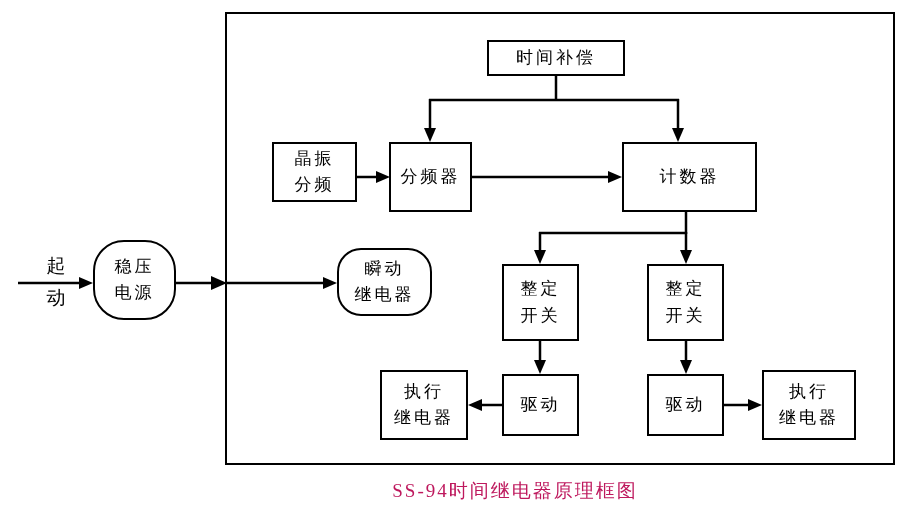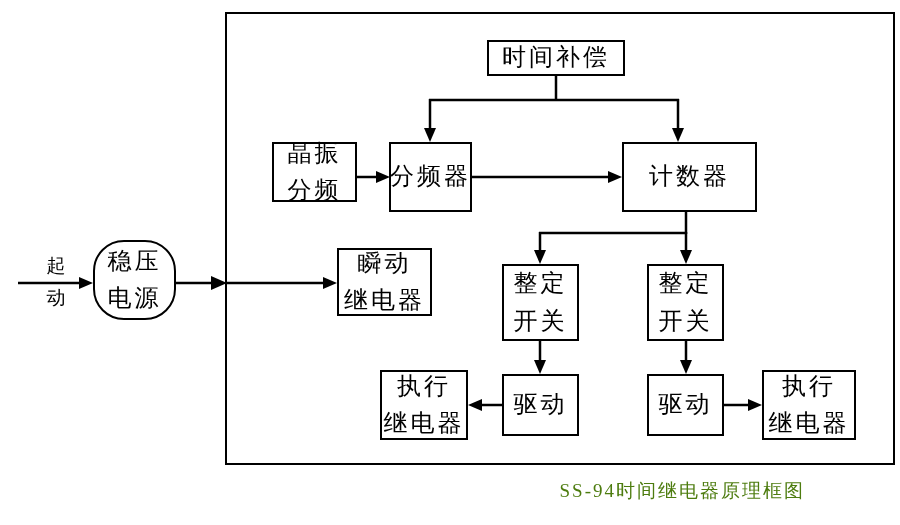--- a/index.html
+++ b/index.html
@@ -33,21 +33,21 @@
   }
   .box {
     position: absolute;
     box-sizing: border-box;
     border: 2px solid #000000;
     background: #ffffff;
     display: flex;
     flex-direction: column;
     align-items: center;
     justify-content: center;
-    font-size: 24px;
+    font-size: 17px;
     color: #000000;
     letter-spacing: 3px;
     line-height: 1.55;
     text-align: center;
   }
   .box span { display: block; white-space: nowrap; }
   .start-label {
     position: absolute;
     left: 38px;
     top: 250px;
@@ -55,32 +55,32 @@
     text-align: center;
     font-size: 19px;
     color: #000000;
     line-height: 32px;
   }
   .caption {
     position: absolute;
     left: 225px;
     top: 478px;
     width: 580px;
-    text-align: right;
+    text-align: center;
     font-size: 19px;
     letter-spacing: 2px;
-    color: #4d7c0f;
+    color: #be185d;
   }
   
   .b-timecomp   { left: 487px; top: 40px;  width: 138px; height: 36px; }
   .b-crystal    { left: 272px; top: 142px; width: 85px;  height: 60px; }
   .b-divider    { left: 389px; top: 142px; width: 83px;  height: 70px; }
   .b-counter    { left: 622px; top: 142px; width: 135px; height: 70px; }
   .b-power      { left: 93px;  top: 240px; width: 83px;  height: 80px; border-radius: 31px; }
-  .b-instant    { left: 337px; top: 248px; width: 95px;  height: 68px; }
+  .b-instant    { left: 337px; top: 248px; width: 95px;  height: 68px; border-radius: 24px; }
   .b-setswl     { left: 502px; top: 264px; width: 77px;  height: 77px; }
   .b-setswr     { left: 647px; top: 264px; width: 77px;  height: 77px; }
   .b-drivel     { left: 502px; top: 374px; width: 77px;  height: 62px; }
   .b-driver     { left: 647px; top: 374px; width: 77px;  height: 62px; }
   .b-execl      { left: 380px; top: 370px; width: 88px;  height: 70px; }
   .b-execr      { left: 762px; top: 370px; width: 94px;  height: 70px; }
   .wires line    { stroke: #000000; stroke-width: 2.5; }
   .wires polygon { fill: #000000; stroke: none; }
 </style>
 </head>

